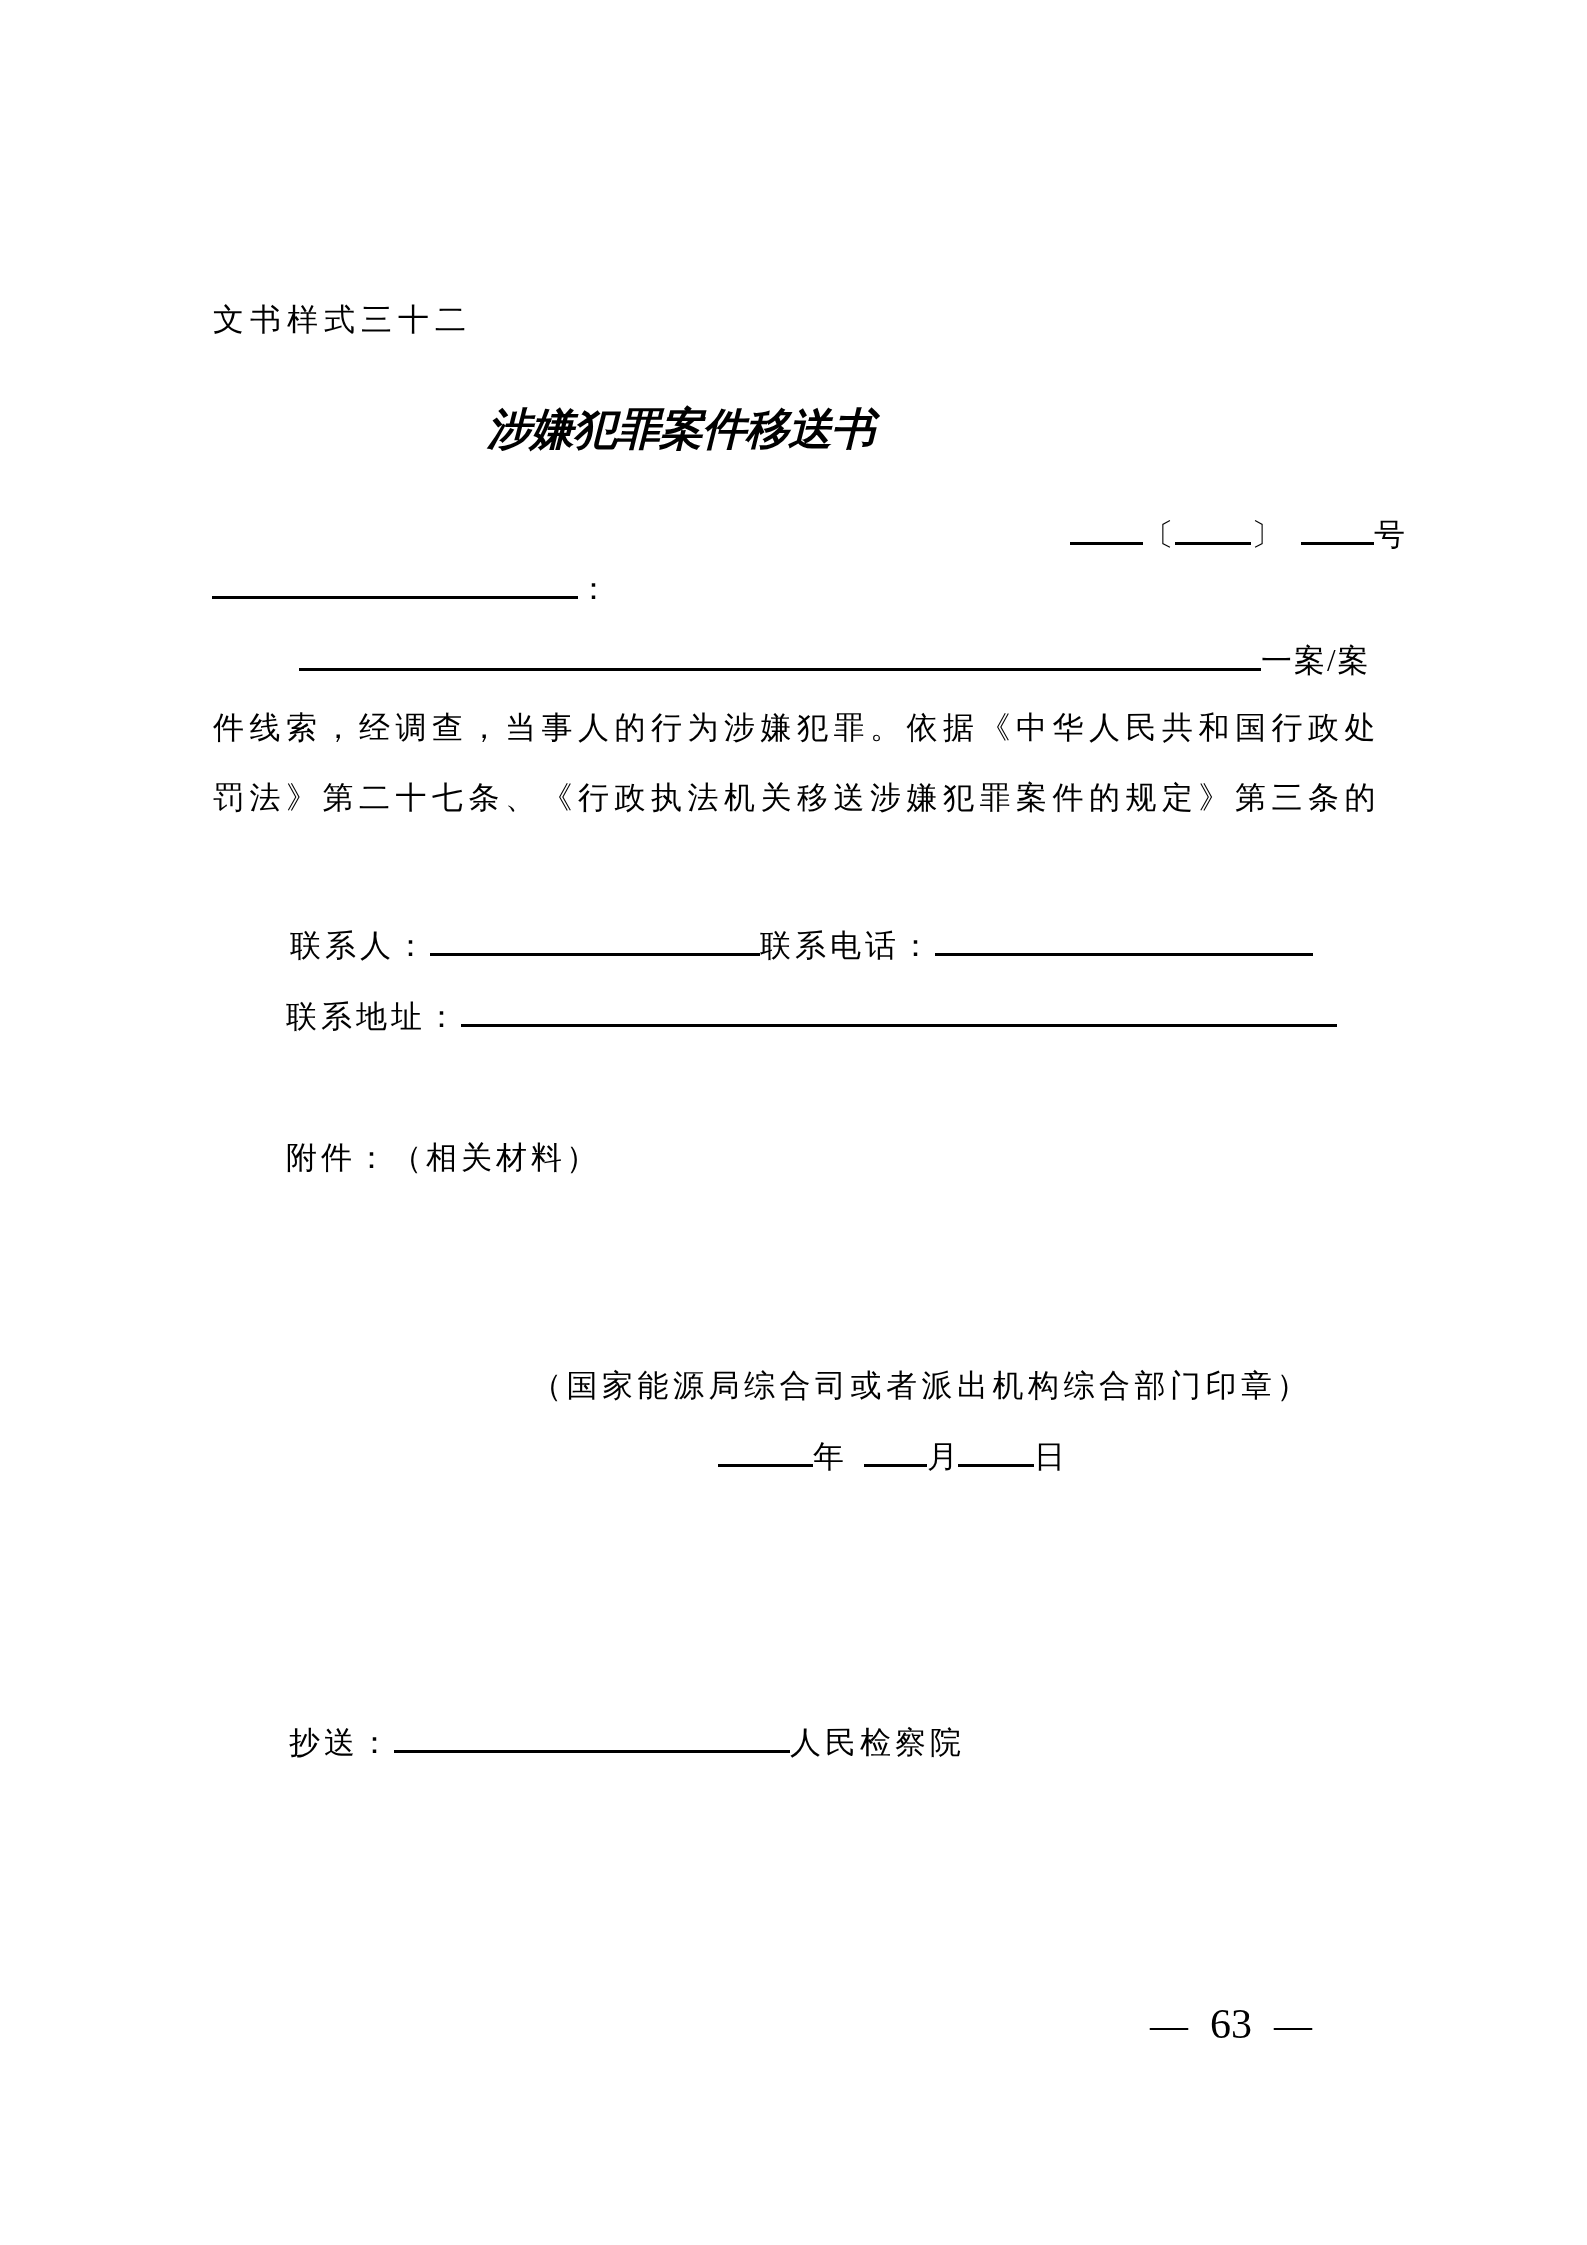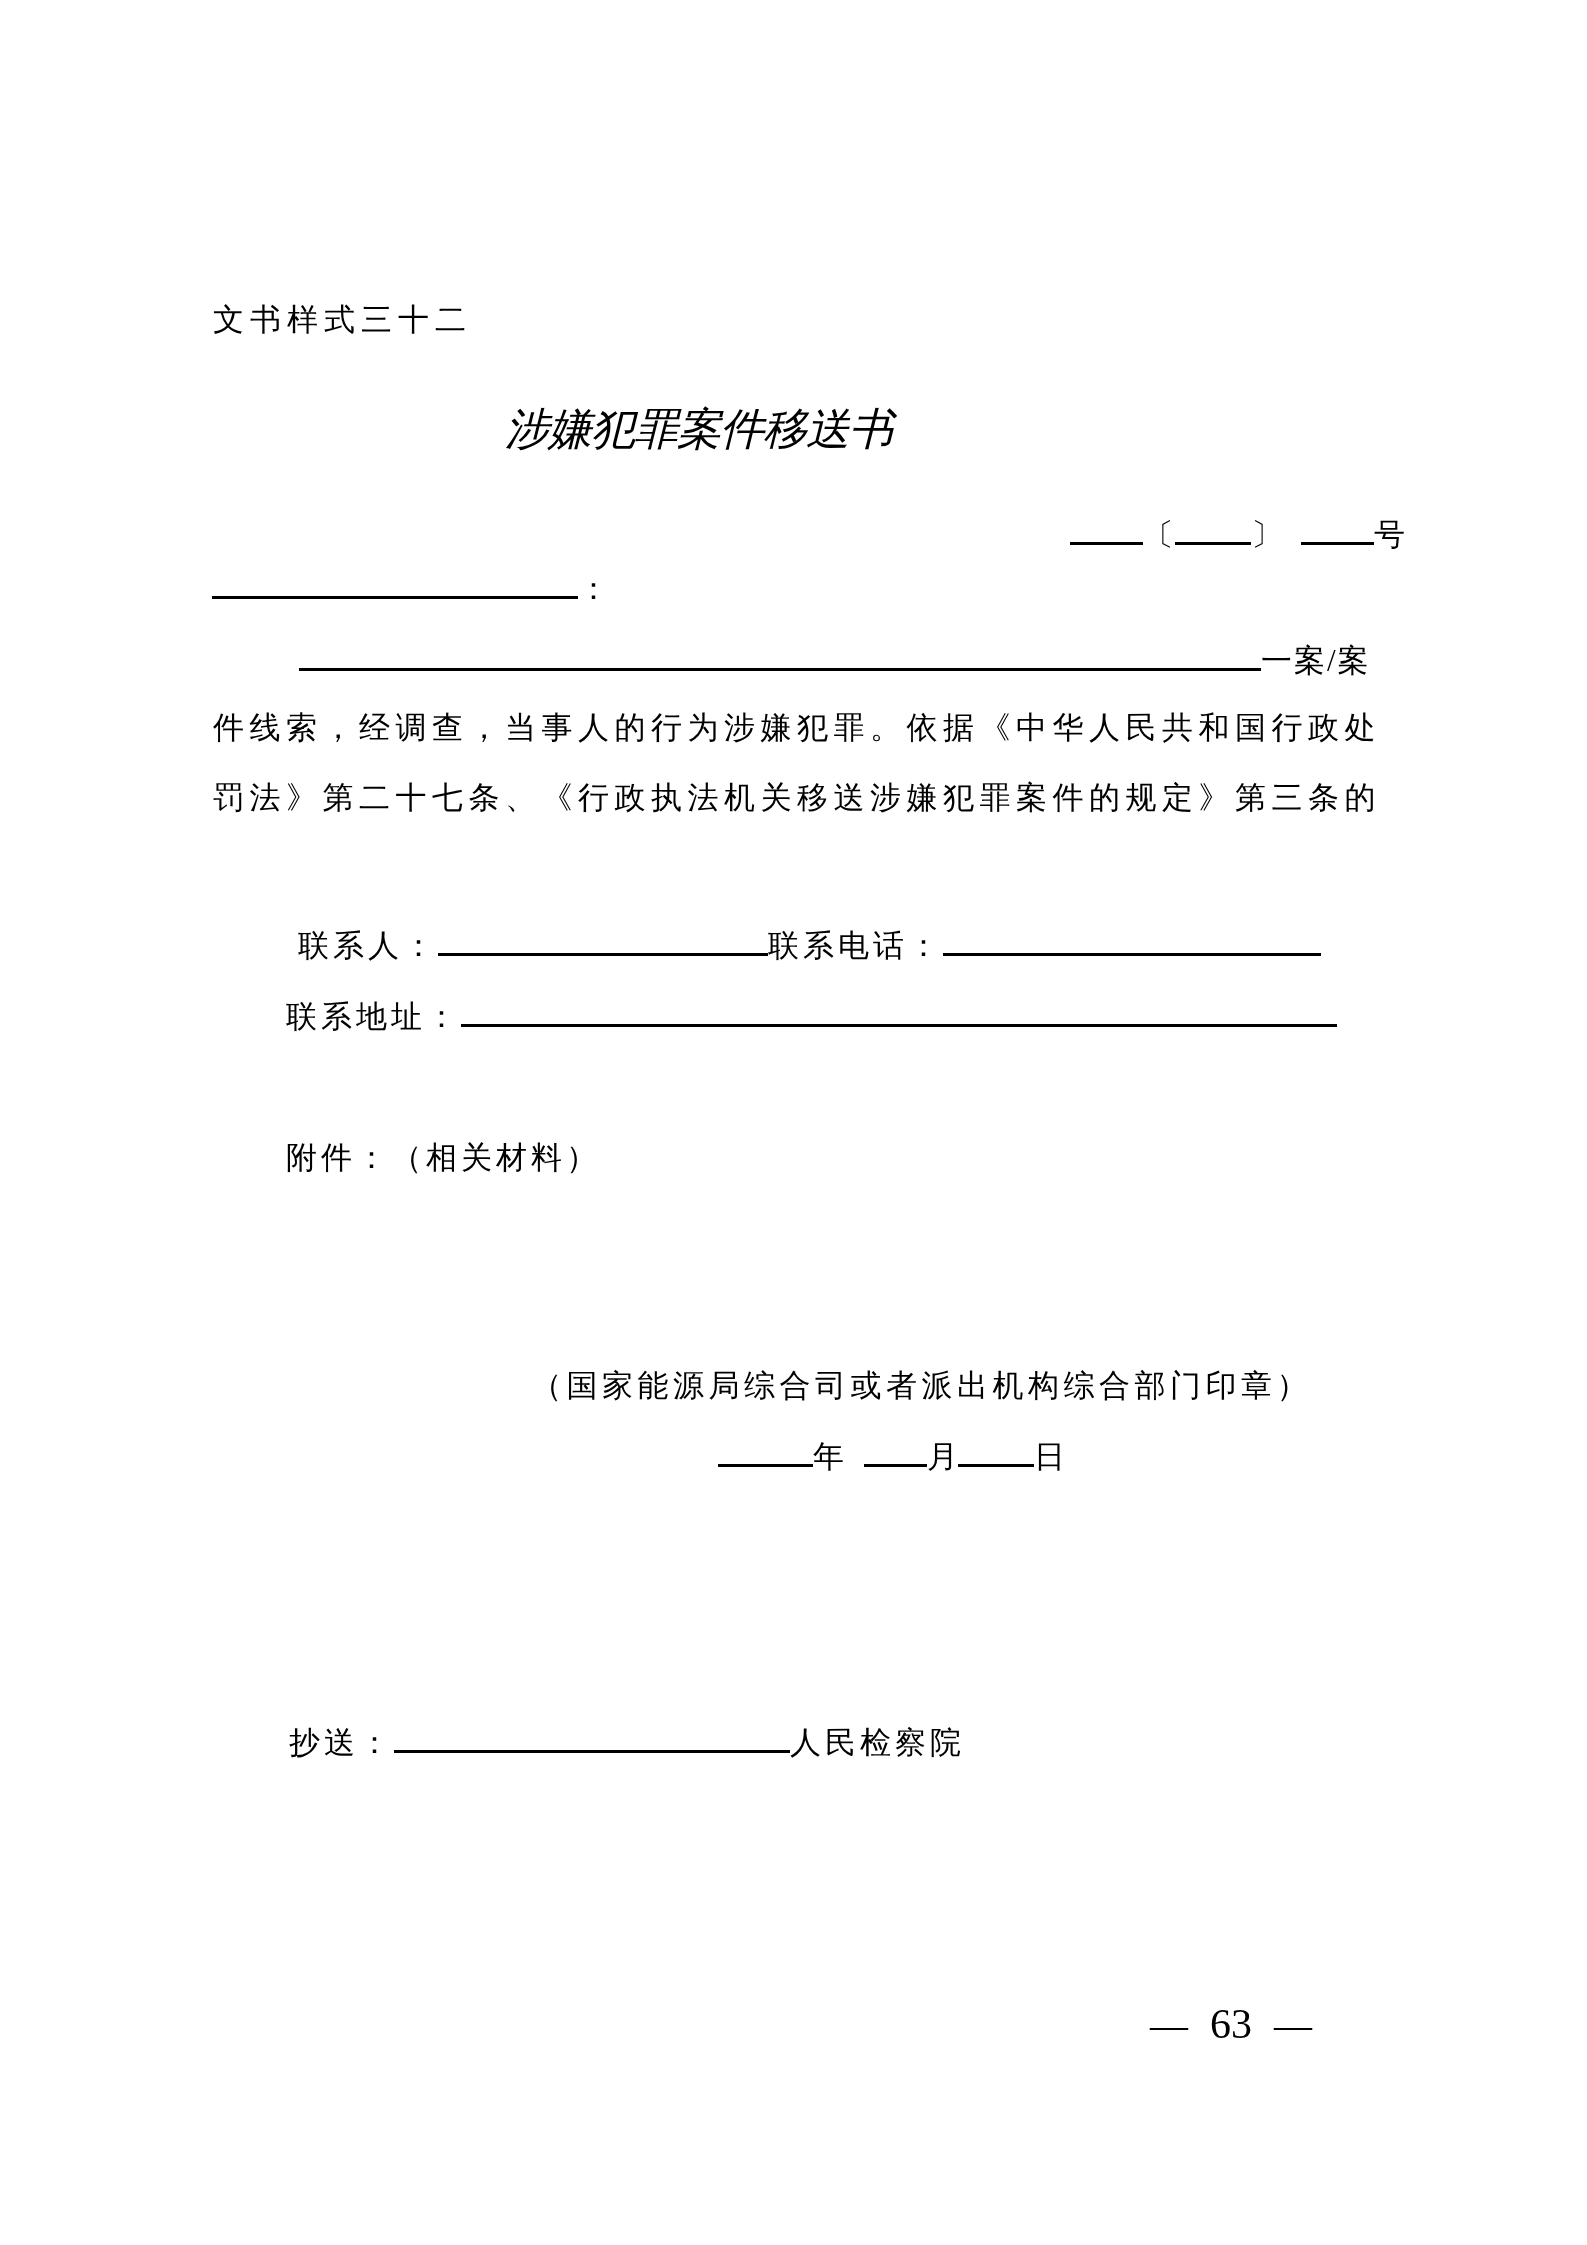--- a/index.html
+++ b/index.html
@@ -24,42 +24,42 @@
     line-height: 44px;
   }
   .blank {
     display: inline-block;
     border-bottom: 3px solid #000000;
     height: 30px;
     vertical-align: baseline;
   }
   .style-label { left: 213px; top: 298px; letter-spacing: 6px; }
   .doc-title {
-    left: 505px; top: 400px;
+    left: 487px; top: 400px;
     font-size: 44px;
-    font-weight: normal;
+    font-weight: bold;
     font-style: italic;
     letter-spacing: -1px;
     font-family: cursive;
     line-height: 60px;
   }
   .number-line { top: 508px; right: 197px; letter-spacing: 1px; }
   .number-line .blank { height: 34px; }
   .b-num1 { width: 73px; }
   .b-num2 { width: 76px; }
   .b-num3 { width: 73px; margin-left: 18px; }
   .addressee-line { left: 212px; top: 562px; }
   .b-addressee { width: 366px; height: 34px; }
   .case-line { left: 213px; top: 636px; letter-spacing: 2px; }
   .b-case { width: 962px; margin-left: 86px; height: 32px; }
   .body-line { left: 213px; letter-spacing: 5.5px; }
   .body-line-1 { top: 706px; }
   .body-line-2 { top: 776px; }
   .body-line-3 { top: 846px; letter-spacing: 5px; }
-  .contact-line { left: 298px; top: 921px; letter-spacing: 4px; }
+  .contact-line { left: 290px; top: 921px; letter-spacing: 4px; }
   .b-contact-person { width: 330px; height: 32px; }
   .b-contact-phone { width: 378px; height: 32px; }
   .address-line { left: 286px; top: 992px; letter-spacing: 4px; }
   .b-contact-address { width: 876px; height: 32px; }
   .attachment-line { left: 286px; top: 1136px; letter-spacing: 4px; }
   .seal-line { left: 531px; top: 1366px; letter-spacing: 4.5px; font-family: Liberation Mono, monospace; }
   .date-line { left: 718px; top: 1432px; }
   .date-line .blank { height: 32px; }
   .b-year { width: 95px; }
   .b-month { width: 63px; margin-left: 20px; }

